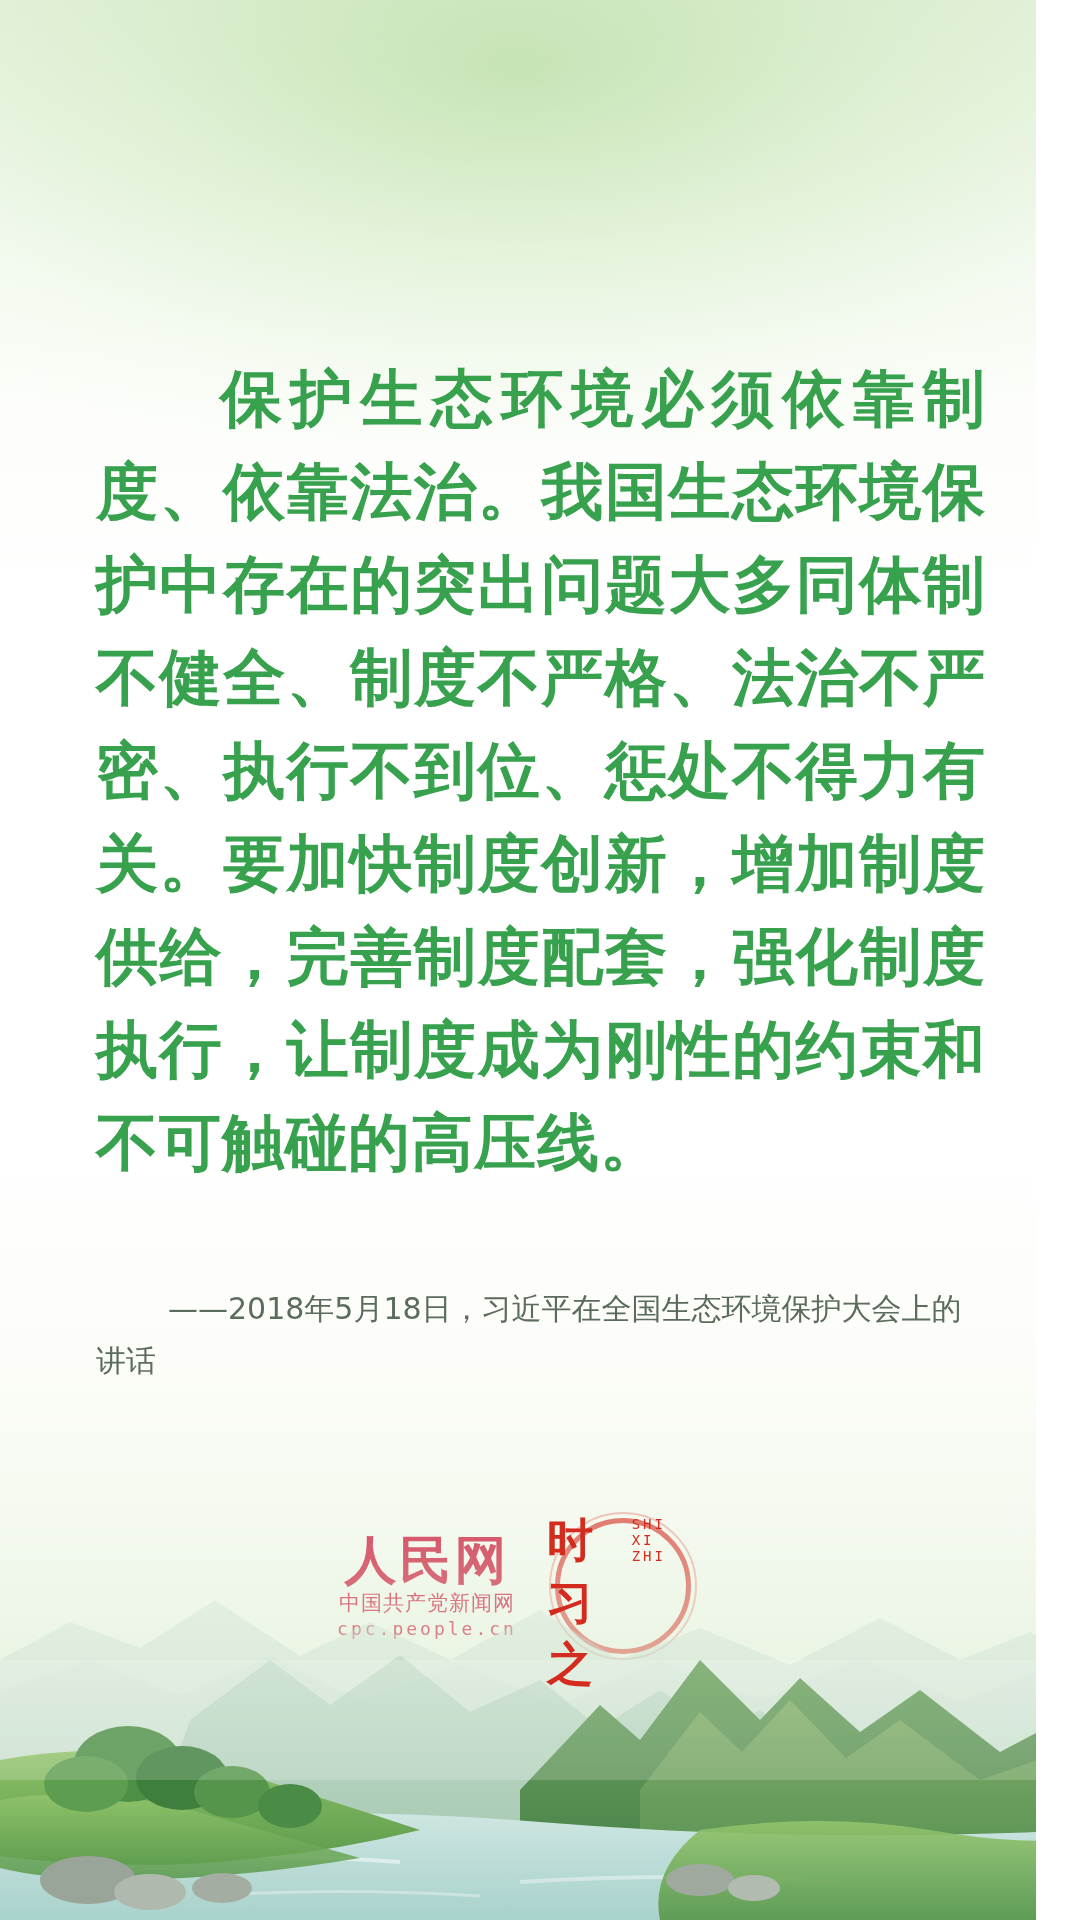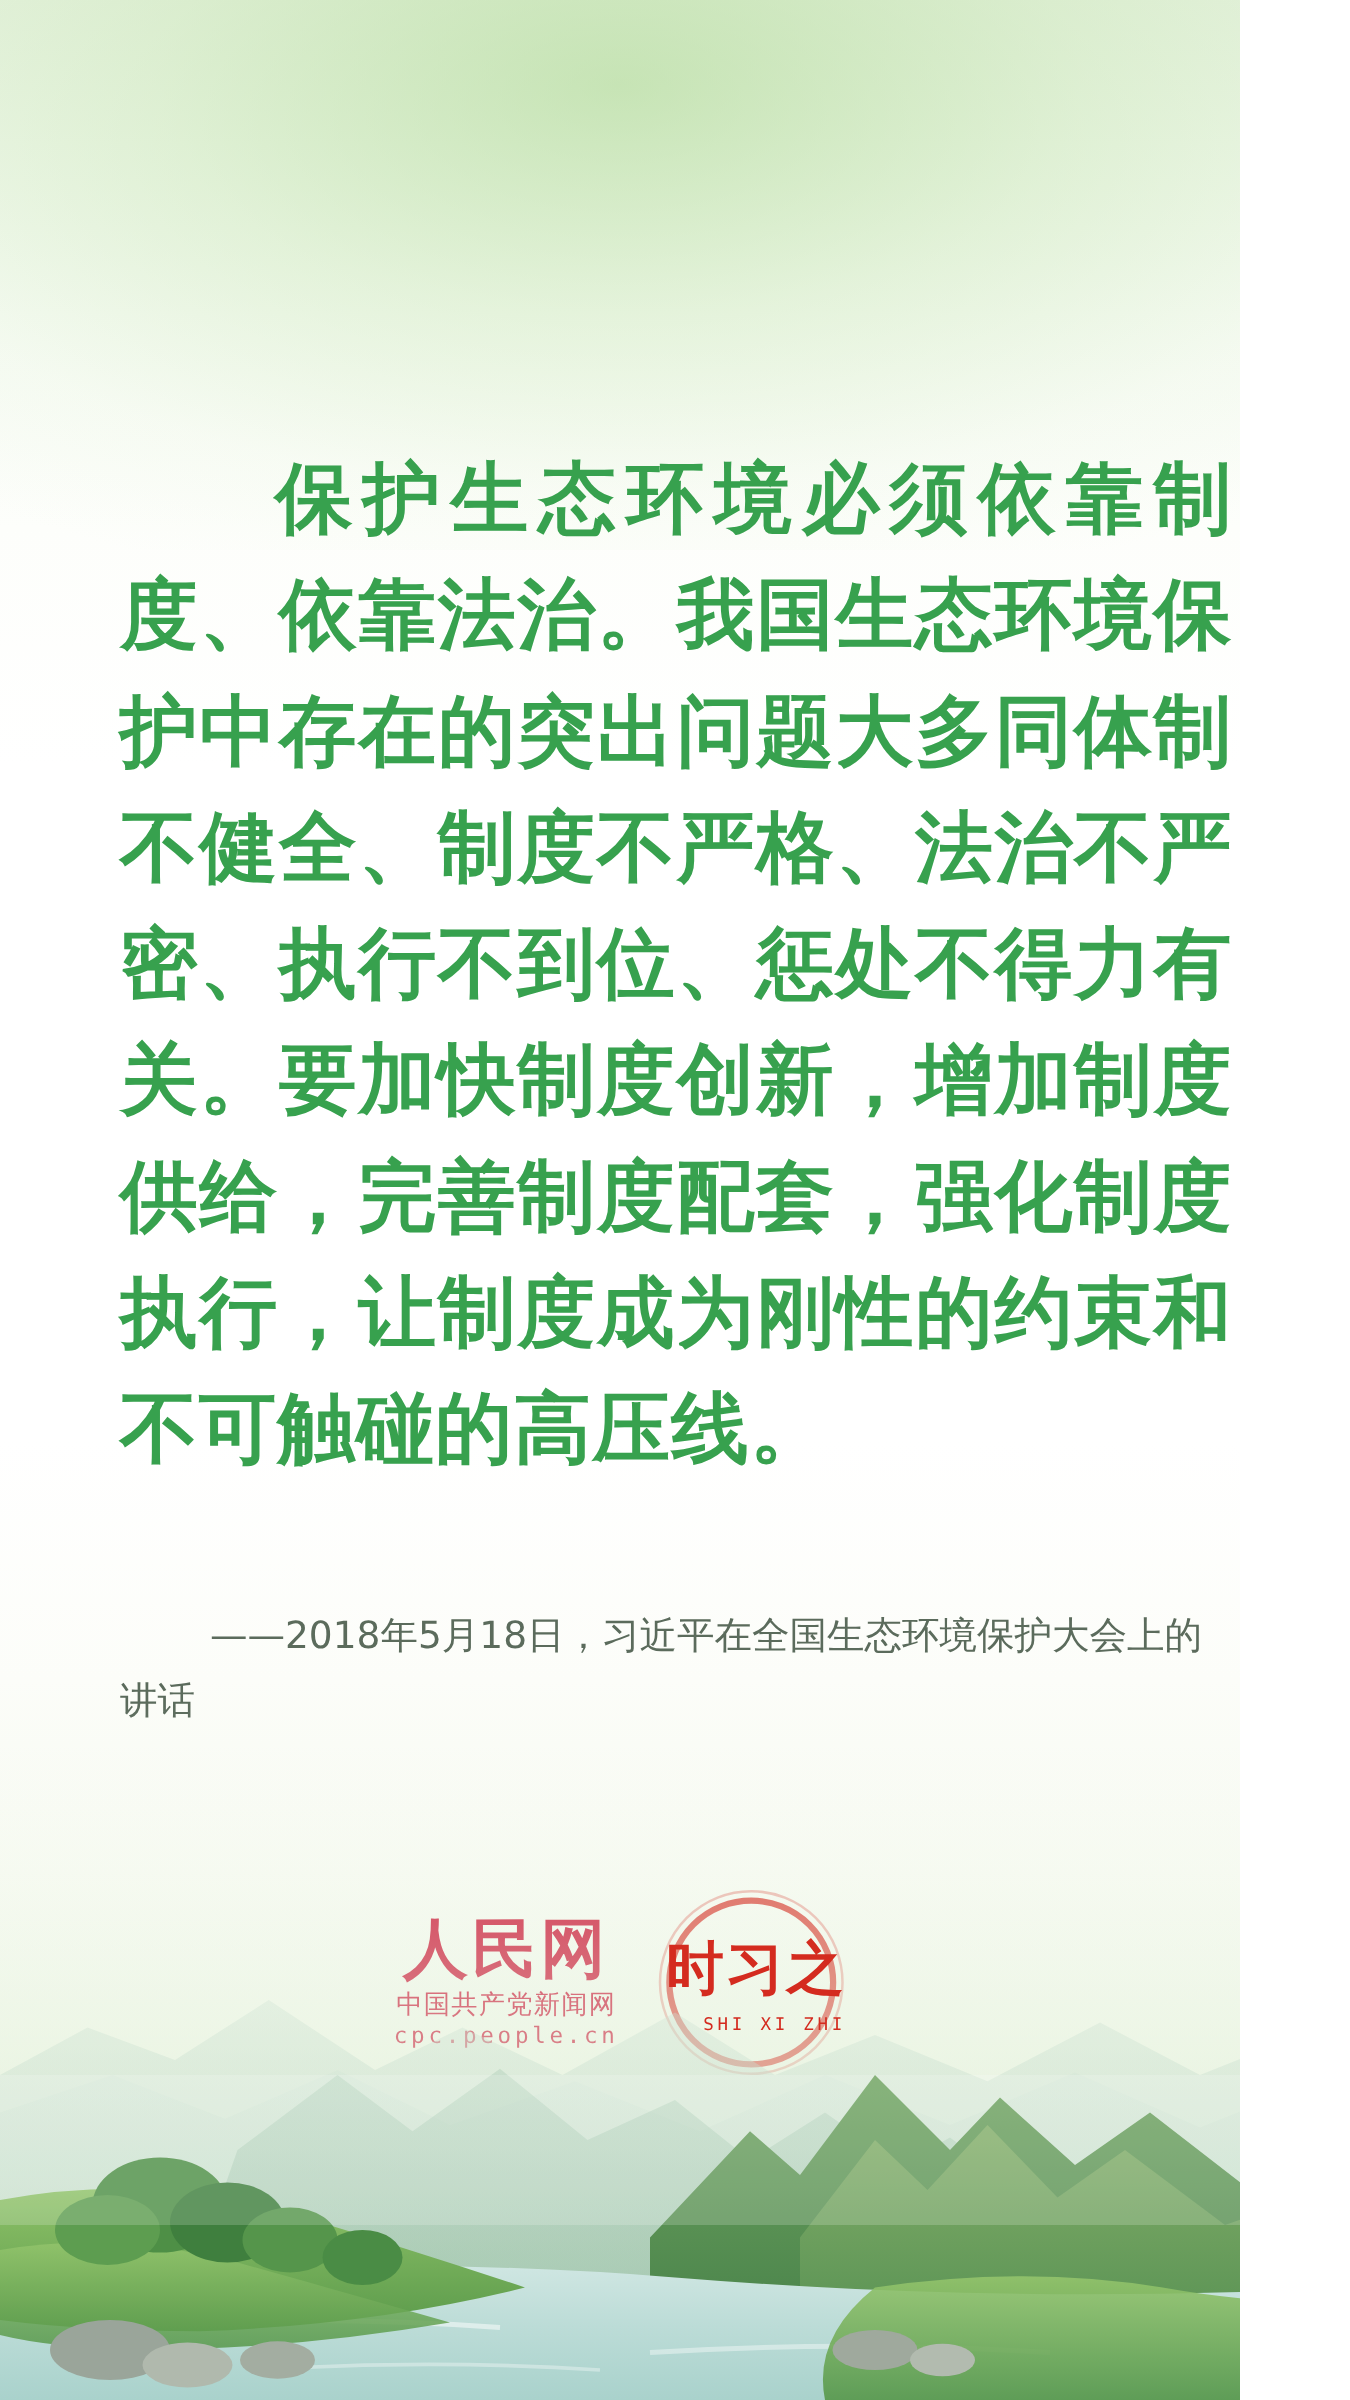--- a/index.html
+++ b/index.html
@@ -20,20 +20,21 @@
         #eef7e9 6%,
         #f6fbf3 13%,
         #fdfefb 22%,
         #ffffff 32%,
         #ffffff 60%,
         #fcfdf9 70%,
         #f6faf0 78%,
         #eef6e6 85%,
         #e6f1dc 92%,
         #dfeed6 100%);
+    padding-left: 44px;
   }
 
   
   .top-haze {
     position: absolute;
     top: -180px;
     left: 50%;
     transform: translateX(-50%);
     width: 1500px;
     height: 620px;
@@ -112,22 +113,22 @@
     font-size: 18px;
     color: #c8102e;
     letter-spacing: 3px;
     font-family: "DejaVu Sans Mono", "Liberation Mono", monospace;
   }
   .seal {
     position: relative;
     width: 152px;
     height: 152px;
     display: flex;
-    flex-direction: column;
-    align-items: flex-end;
+    flex-direction: row;
+    align-items: flex-start;
     justify-content: center;
   }
   .seal .ring {
     position: absolute;
     inset: 8px;
     border: 5px solid #d42b1f;
     border-radius: 50%;
     opacity: 0.85;
   }
   .seal .ring2 {

